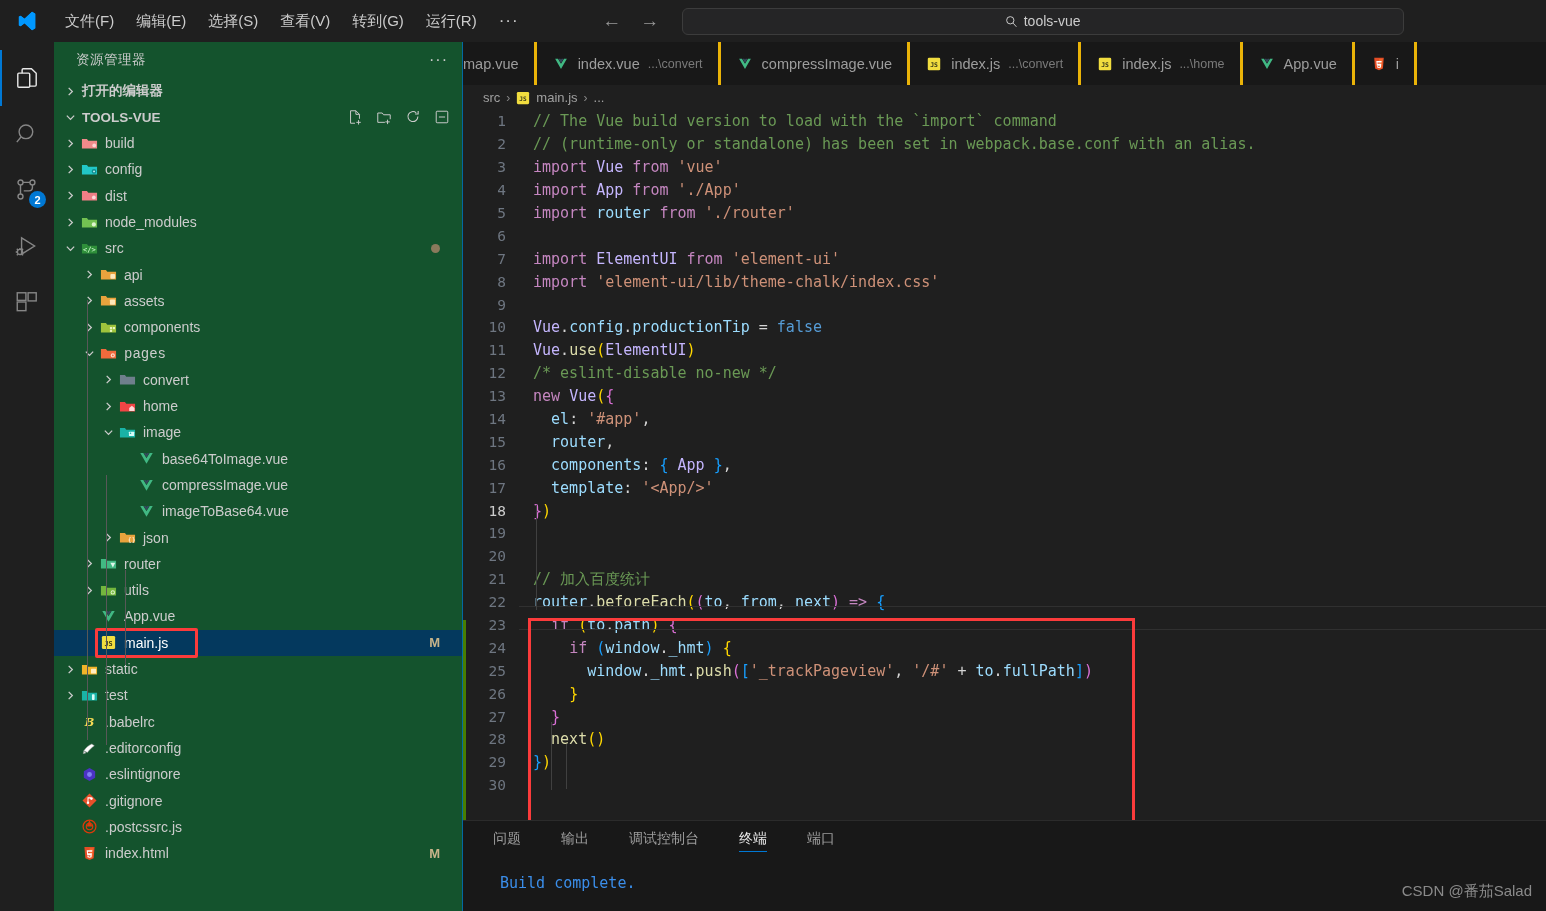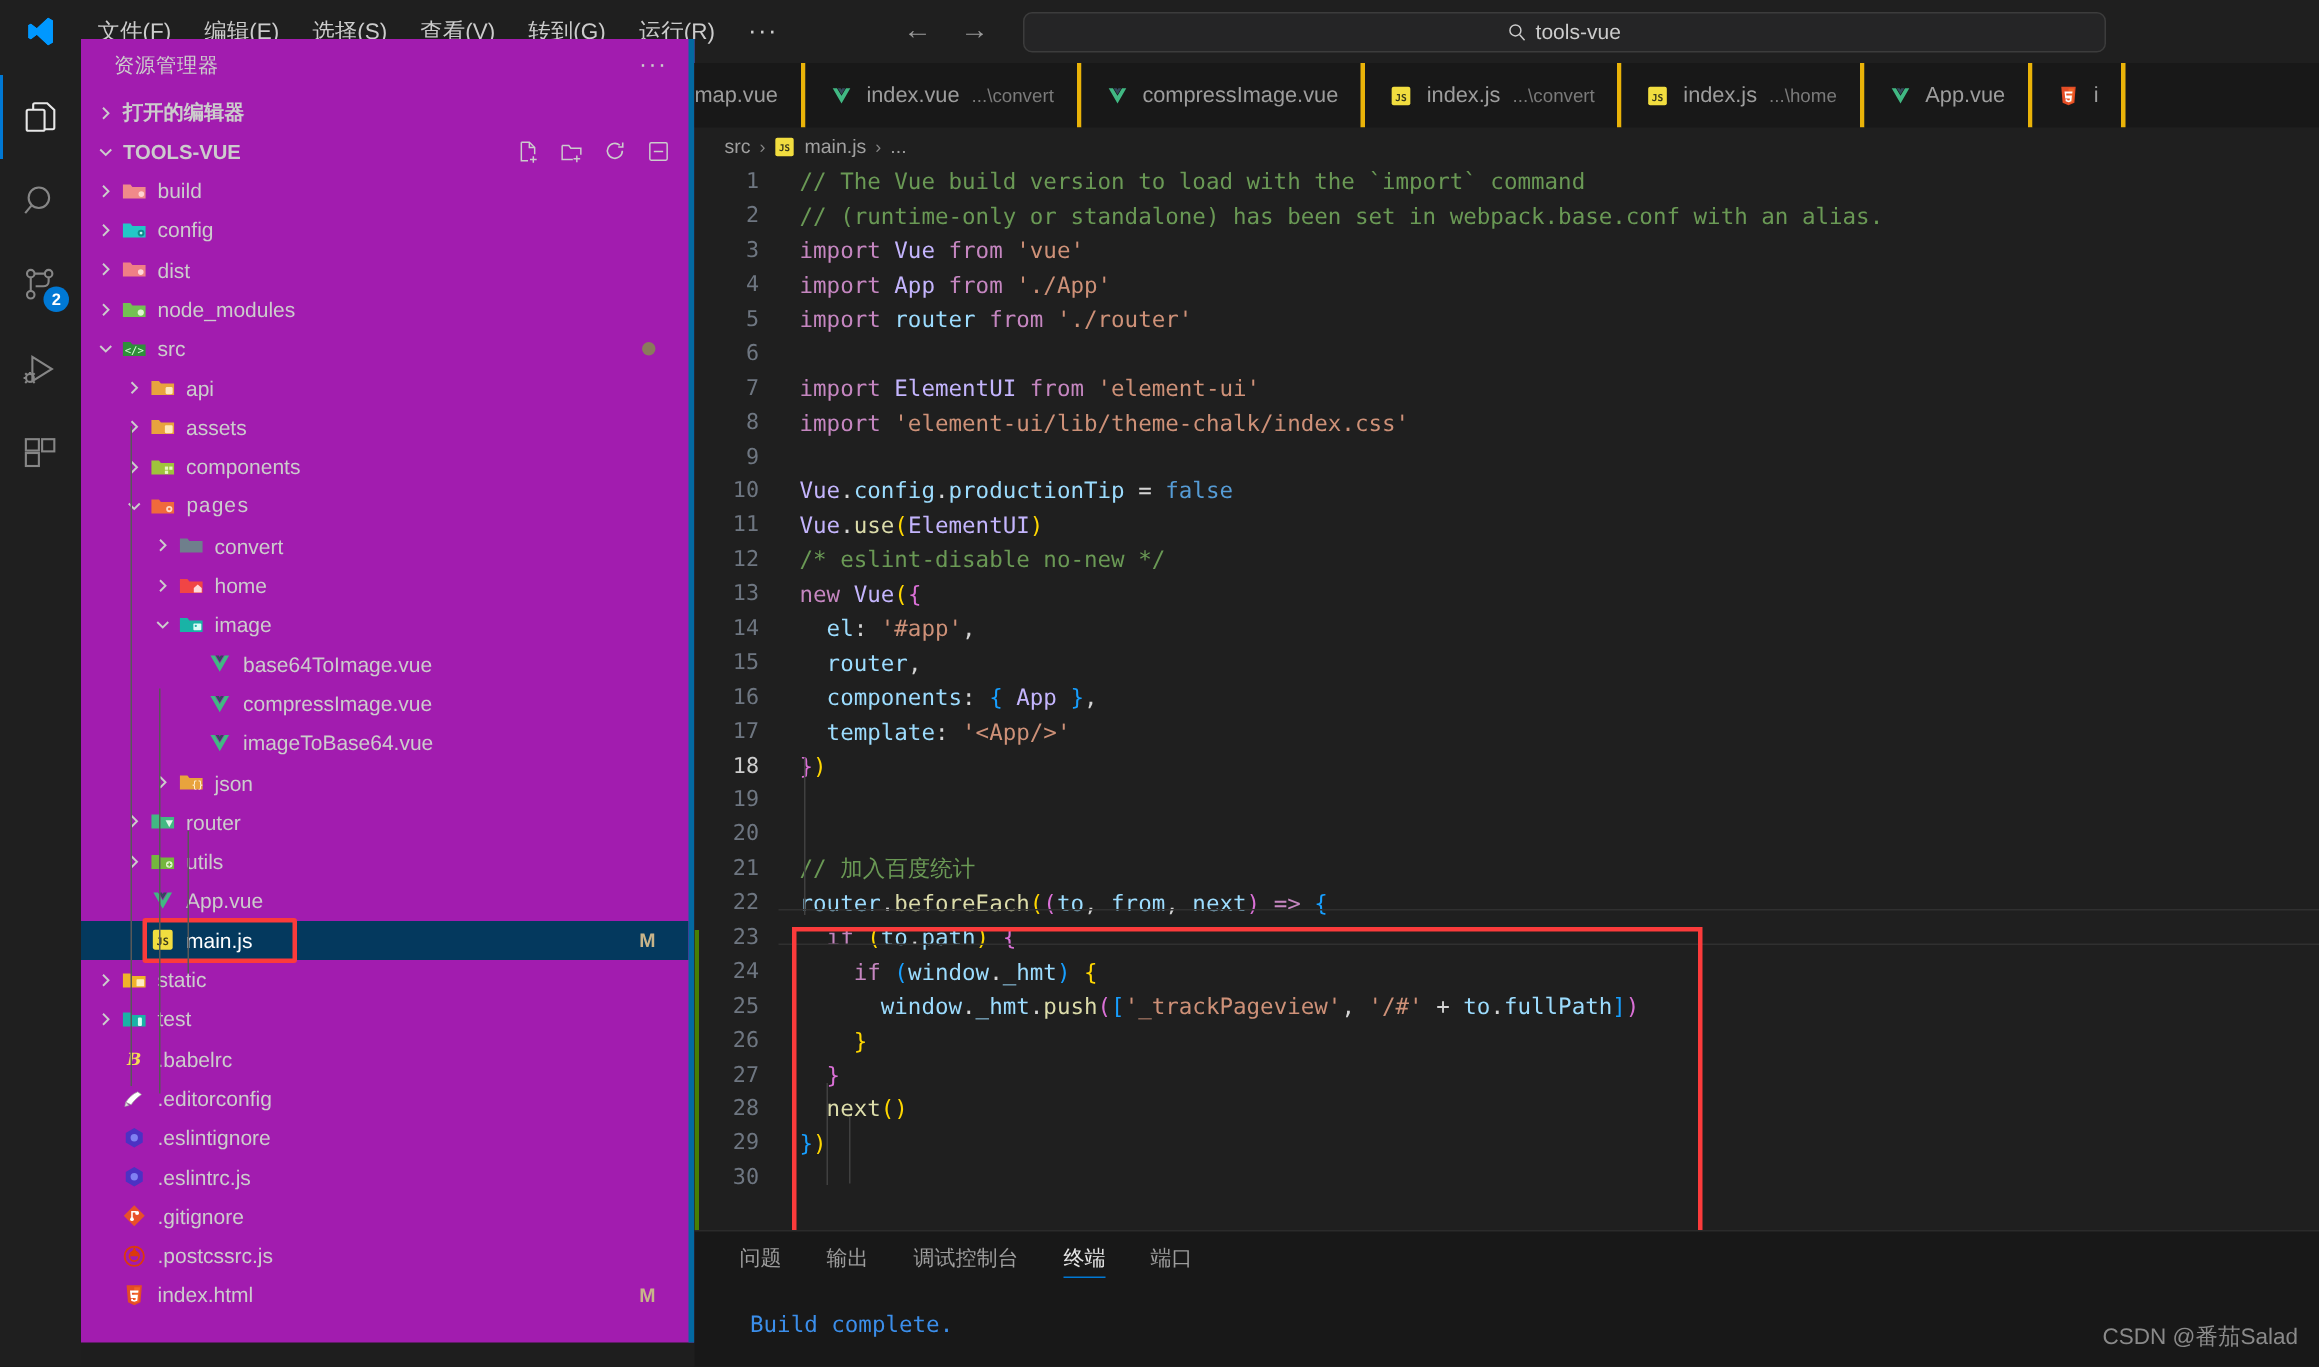--- a/index.html
+++ b/index.html
@@ -52,22 +52,22 @@
   .act-item svg { width: 26px; height: 26px; }
   .badge {
     position: absolute; right: 8px; bottom: 10px;
     min-width: 17px; height: 17px; border-radius: 9px; background: #0078d4;
     color: #ffffff; font-size: 11px; font-weight: bold;
     display: flex; align-items: center; justify-content: center; padding: 0 4px;
   }
 
   
   .sidebar {
-    position: absolute; left: 54px; top: 26px; width: 409px; height: 869px;
-    background: #a21caf; border-right: 4px solid #0369a1; overflow: hidden;
+    position: absolute; left: 54px; top: 42px; width: 409px; height: 869px;
+    background: #14532d; border-right: 1px solid #0369a1; overflow: hidden;
   }
   .sb-header {
     height: 36px; display: flex; align-items: center; justify-content: space-between;
     padding: 0 14px 0 22px;
   }
   .sb-title { color: #cccccc; font-size: 13.5px; letter-spacing: .5px; }
   .sb-dots { color: #cccccc; font-size: 16px; letter-spacing: 1px; }
   .sb-section {
     height: 26px; display: flex; align-items: center; gap: 4px; padding-left: 8px;
     color: #cccccc; font-size: 13.5px; font-weight: bold;
@@ -154,21 +154,21 @@
 
   .change-bar { position: absolute; width: 3px; background: #487e02; }
   .indent-g { position: absolute; width: 1px; background: #404040; }
   .redbox { position: absolute; border: 3px solid #fb3b3b; pointer-events: none; }
 
   
   .panel {
     position: absolute; left: 463px; bottom: 0; width: 1083px; height: 91px;
     background: #181818; border-top: 1px solid #2b2b2b;
   }
-  .panel-tabs { height: 35px; display: flex; align-items: flex-end; padding-left: 30px; gap: 30px; }
+  .panel-tabs { height: 35px; display: flex; align-items: flex-end; padding-left: 30px; gap: 40px; }
   .ptab { color: #9d9d9d; font-size: 14px; position: relative; height: 35px; display: flex; align-items: center; cursor: pointer; }
   .ptab.active { color: #e7e7e7; }
   .ptab.active::after {
     content: ""; position: absolute; left: 0; right: 0; bottom: 4px; height: 1.5px; background: #0078d4;
   }
   .term-body { padding: 18px 0 0 37px; }
   .term-line { font-family: "DejaVu Sans Mono", monospace; font-size: 15px; color: #3b8eea; }
   .watermark {
     position: absolute; right: 14px; bottom: 10px;
     color: #8a8a8a; font-size: 15px; font-family: "Liberation Sans", sans-serif;
@@ -616,30 +616,20 @@
               <path d="M9 2.2 15 5.6v6.8L9 15.8 3 12.4V5.6z" fill="#4b32c3"></path>
               <circle cx="9" cy="9" r="2.6" fill="#8080f2"></circle>
             </svg>
           </span>
           <span class="label">.eslintignore</span>
         </div>
         <div class="row" style="padding-left: 8px;">
           <span class="arrow"></span>
           <span class="ficon">
             <svg viewBox="0 0 18 18">
-              <path d="M9 2.2 15 5.6v6.8L9 15.8 3 12.4V5.6z" fill="#4b32c3"></path>
-              <circle cx="9" cy="9" r="2.6" fill="#8080f2"></circle>
-            </svg>
-          </span>
-          <span class="label">.eslintrc.js</span>
-        </div>
-        <div class="row" style="padding-left: 8px;">
-          <span class="arrow"></span>
-          <span class="ficon">
-            <svg viewBox="0 0 18 18">
               <path d="M9 1.6 16.4 9 9 16.4 1.6 9z" fill="#e8502a"></path>
               <circle cx="11" cy="7" r="1.4" fill="#fff"></circle>
               <circle cx="7.4" cy="11.4" r="1.3" fill="#fff"></circle>
               <path d="M7.4 11.4V6.2h3" stroke="#fff" stroke-width="1.1" fill="none"></path>
             </svg>
           </span>
           <span class="label">.gitignore</span>
         </div>
         <div class="row" style="padding-left: 8px;">
           <span class="arrow"></span>

